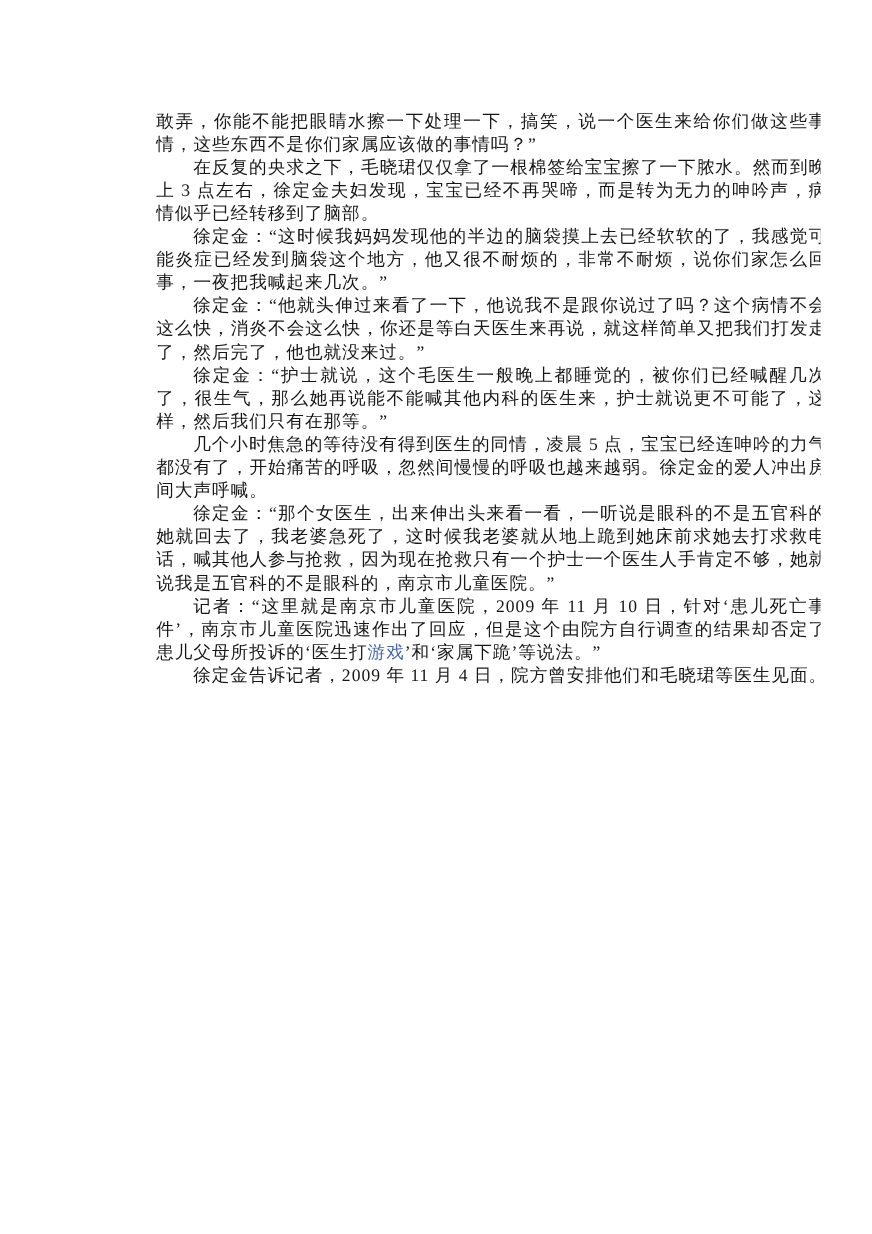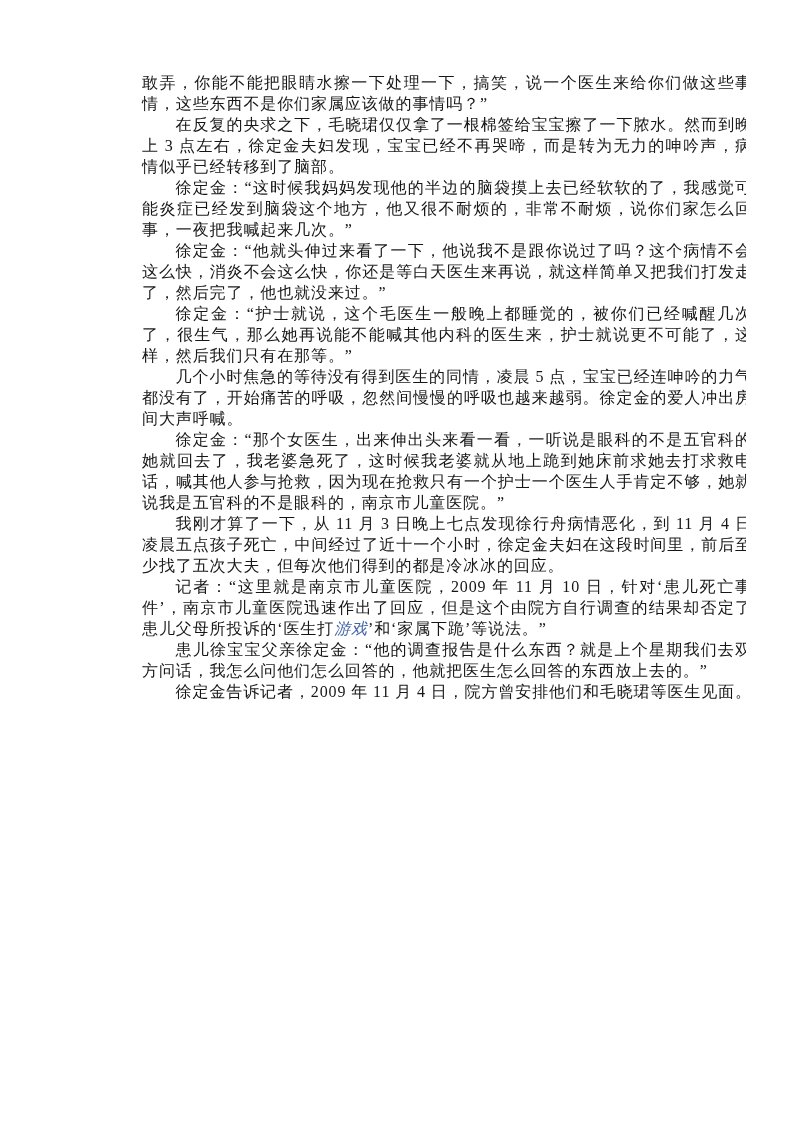--- a/index.html
+++ b/index.html
@@ -7,21 +7,21 @@
     padding: 0;
     background: #ffffff;
   }
   .page {
     position: relative;
     width: 699px;
     height: 1122px;
     margin: 0 auto;
     background: #ffffff;
     box-sizing: border-box;
-    padding: 72px 88px 0 95px;
+    padding: 100px 88px 0 95px;
     overflow: hidden;
     font-family: "Liberation Serif", "DejaVu Serif", serif;
     color: #161616;
   }
   .doc-body {
     width: 610px;
   }
   .para {
     margin: 0;
     padding: 0;
@@ -30,33 +30,30 @@
     letter-spacing: 0.9px;
     text-align: justify;
     text-indent: 2.1em;
     word-break: break-all;
   }
   .para.no-indent {
     text-indent: 0;
   }
   .link {
     color: var(--link-color, #4567a8);
-    font-style: italic;
   }
 </style>
 </head>
 <body>
 
 <div class="page" style="background: rgb(255, 255, 255); color: rgb(22, 22, 22);">
   <div class="doc-body">
       <p class="para no-indent"><span>敢弄，你能不能把眼睛水擦一下处理一下，搞笑，说一个医生来给你们做这些事情，这些东西不是你们家属应该做的事情吗？”</span></p>
       <p class="para"><span>在反复的央求之下，毛晓珺仅仅拿了一根棉签给宝宝擦了一下脓水。然而到晚上 3 点左右，徐定金夫妇发现，宝宝已经不再哭啼，而是转为无力的呻吟声，病情似乎已经转移到了脑部。</span></p>
       <p class="para"><span>徐定金：“这时候我妈妈发现他的半边的脑袋摸上去已经软软的了，我感觉可能炎症已经发到脑袋这个地方，他又很不耐烦的，非常不耐烦，说你们家怎么回事，一夜把我喊起来几次。”</span></p>
       <p class="para"><span>徐定金：“他就头伸过来看了一下，他说我不是跟你说过了吗？这个病情不会这么快，消炎不会这么快，你还是等白天医生来再说，就这样简单又把我们打发走了，然后完了，他也就没来过。”</span></p>
       <p class="para"><span>徐定金：“护士就说，这个毛医生一般晚上都睡觉的，被你们已经喊醒几次了，很生气，那么她再说能不能喊其他内科的医生来，护士就说更不可能了，这样，然后我们只有在那等。”</span></p>
       <p class="para"><span>几个小时焦急的等待没有得到医生的同情，凌晨 5 点，宝宝已经连呻吟的力气都没有了，开始痛苦的呼吸，忽然间慢慢的呼吸也越来越弱。徐定金的爱人冲出房间大声呼喊。</span></p>
       <p class="para"><span>徐定金：“那个女医生，出来伸出头来看一看，一听说是眼科的不是五官科的她就回去了，我老婆急死了，这时候我老婆就从地上跪到她床前求她去打求救电话，喊其他人参与抢救，因为现在抢救只有一个护士一个医生人手肯定不够，她就说我是五官科的不是眼科的，南京市儿童医院。”</span></p>
-      <p class="para"><span>我刚才算了一下，从 11 月 3 日晚上七点发现徐行舟病情恶化，到 11 月 4 日凌晨五点孩子死亡，中间经过了近十一个小时，徐定金夫妇在这段时间里，前后至少找了五次大夫，但每次他们得到的都是冷冰冰的回应。</span></p>
       <p class="para"><span>记者：“这里就是南京市儿童医院，2009 年 11 月 10 日，针对‘患儿死亡事件’，南京市儿童医院迅速作出了回应，但是这个由院方自行调查的结果却否定了患儿父母所投诉的‘医生打</span><span class="link">游戏</span><span>’和‘家属下跪’等说法。”</span></p>
-      <p class="para"><span>患儿徐宝宝父亲徐定金：“他的调查报告是什么东西？就是上个星期我们去双方问话，我怎么问他们怎么回答的，他就把医生怎么回答的东西放上去的。”</span></p>
       <p class="para"><span>徐定金告诉记者，2009 年 11 月 4 日，院方曾安排他们和毛晓珺等医生见面。</span></p>
     </div>
 </div>
 
 </body></html>

